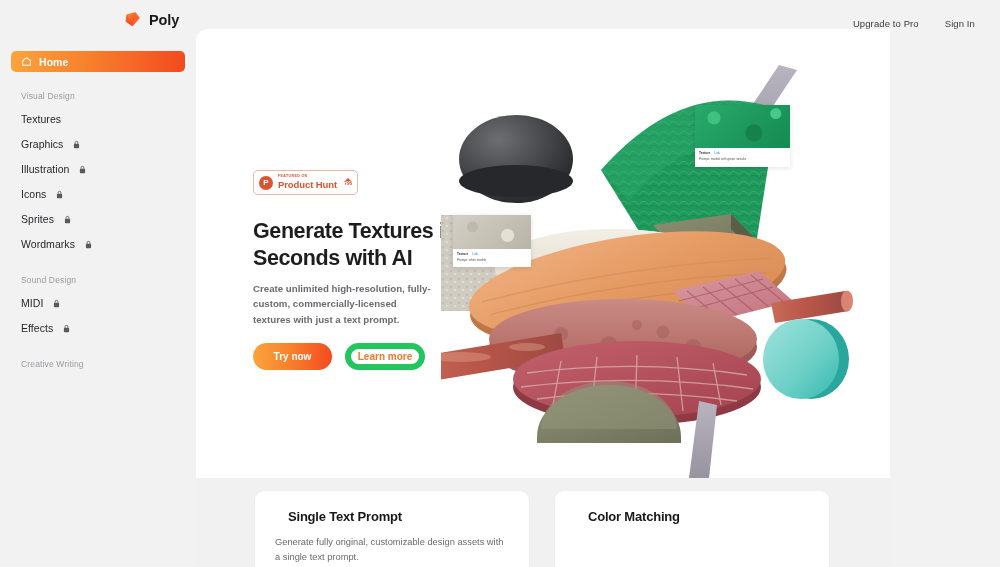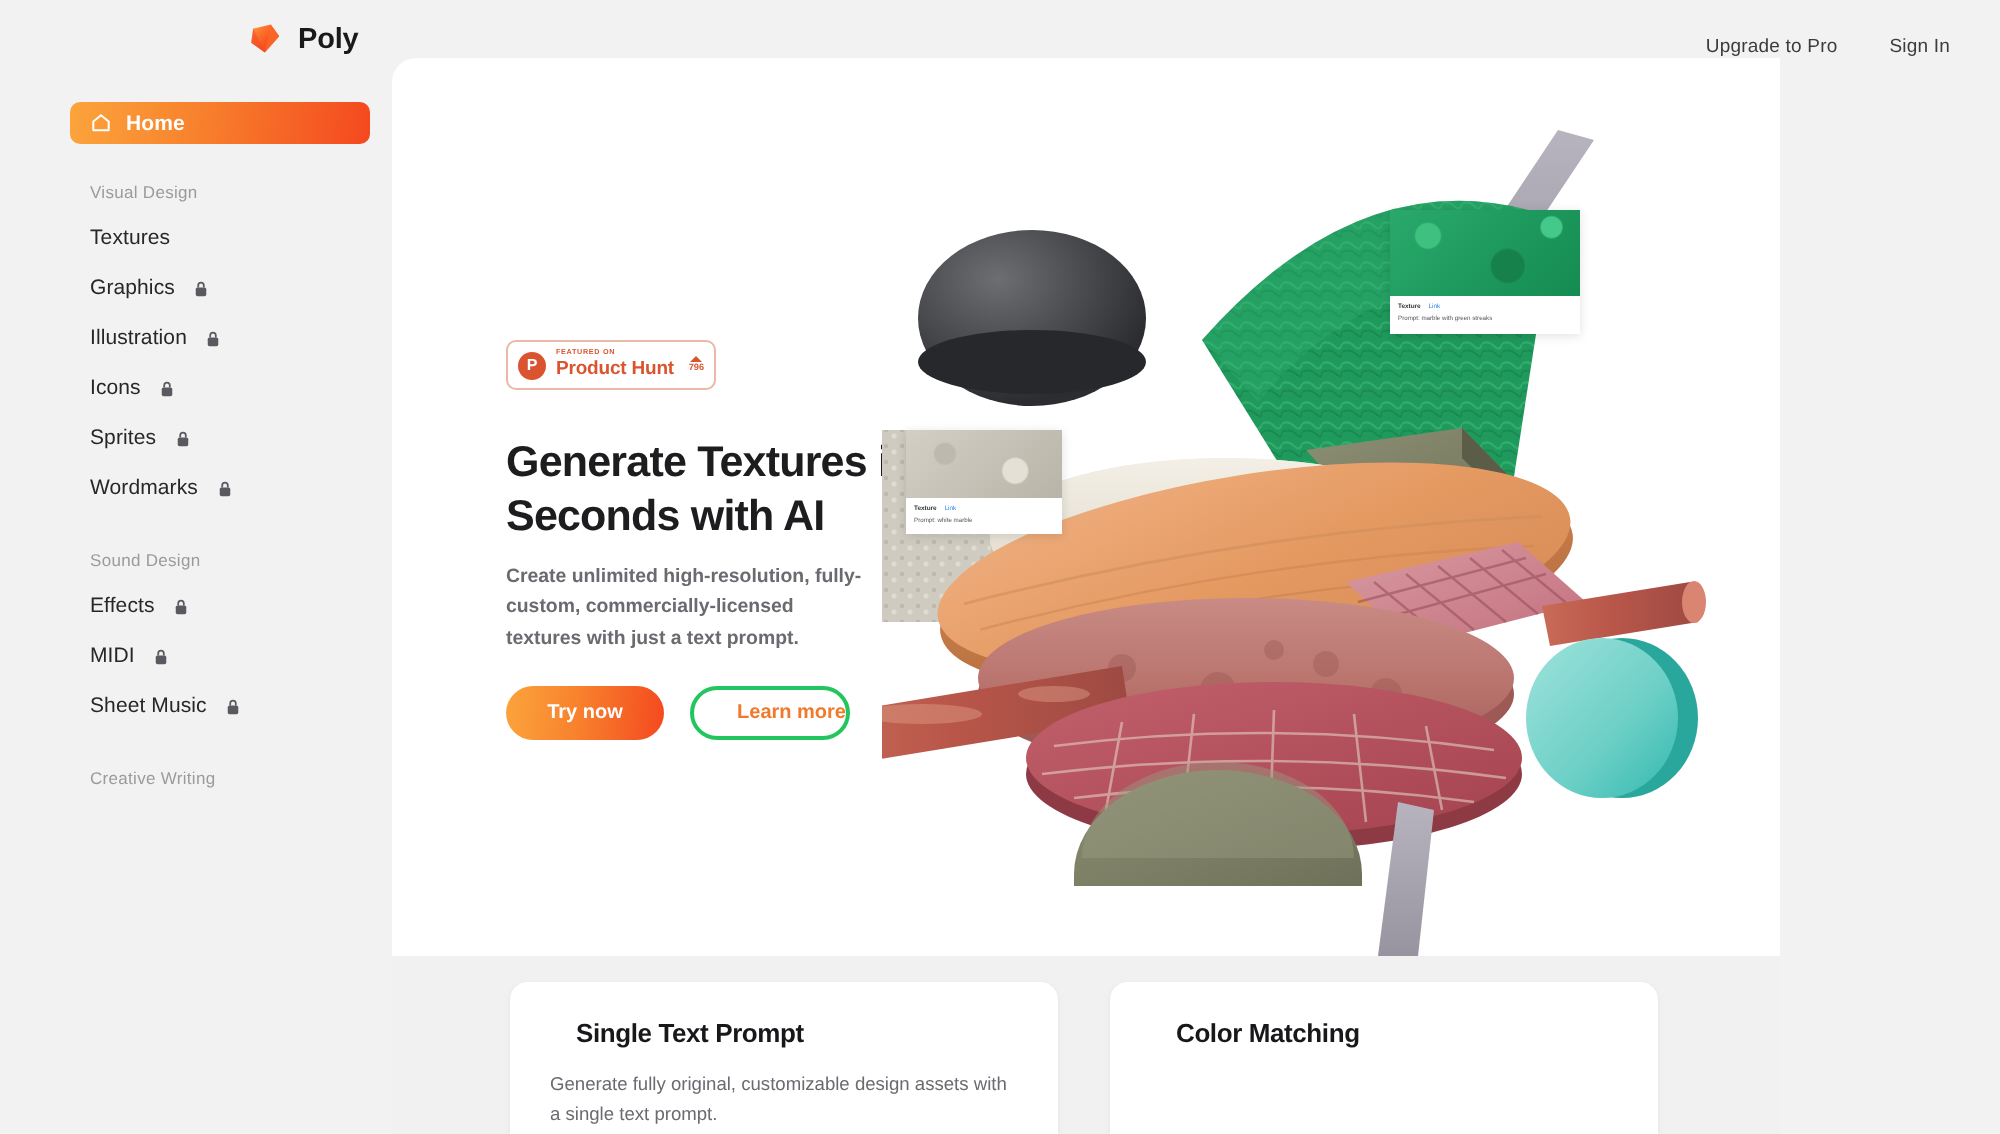--- a/index.html
+++ b/index.html
@@ -20,21 +20,20 @@
   .brand { display: flex; align-items: center; gap: 7px; margin-left: 123px; }
   .brand-mark { width: 19px; height: 19px; position: relative; }
   .brand-name { font-size: 14.5px; font-weight: 700; color: #1a1a1a; letter-spacing: -.1px; }
   .topnav { margin-left: auto; display: flex; align-items: center; gap: 26px; margin-right: 25px; }
   .topnav a { font-size: 9.5px; color: #3c3c3c; text-decoration: none; letter-spacing: .1px; }
 
   
   .sidebar {
     position: absolute; left: 0; top: 29px; width: 196px; height: 538px;
     padding-top: 22px;
-    padding-left: 24px;
   }
   .nav-item {
     position: relative; display: flex; align-items: center; gap: 7px;
     height: 21px; margin: 0 11px 0 11px; padding: 0 10px;
     border-radius: 5px; font-size: 10.5px; color: #27272a; letter-spacing: .05px;
     cursor: pointer;
   }
   .nav-item.active {
     background: linear-gradient(95deg, #fba43c 0%, #f8822d 42%, #f4491f 100%);
     color: #ffffff; font-weight: 600;
@@ -89,24 +88,23 @@
   }
   .cta-row { position: absolute; left: 57px; top: 314px; display: flex; gap: 13px; }
   .btn-primary {
     width: 79px; height: 27px; border: none; border-radius: 14px;
     background: linear-gradient(95deg, #fba43c 0%, #f8822d 45%, #f4491f 100%);
     color: #fff; font-size: 10px; font-weight: 600; cursor: pointer;
     font-family: "Liberation Sans", sans-serif;
   }
   .btn-secondary {
     width: 80px; height: 27px; border-radius: 14px; cursor: pointer;
-    border: 2px solid #22c55e; background: #fff;
+    border: 6px solid #22c55e; background: #fff;
     color: #f0792b; font-size: 10px; font-weight: 600;
     font-family: "Liberation Sans", sans-serif;
-    text-align: right;
   }
 
   
   .art { position: absolute; left: 245px; top: 0; width: 449px; height: 449px; }
   .art > * { position: absolute; }
 
   .tex-card {
     background: #fff; box-shadow: 0 1px 5px rgba(0,0,0,.12); overflow: hidden;
   }
   .tex-swatch { width: 100%; }
@@ -210,35 +208,28 @@
         <svg class="lock" viewBox="0 0 8 10" fill="#3f3f46">
           <rect x="1" y="4.2" width="6" height="5" rx="1"></rect>
             <path d="M2.4 4.2V3a1.6 1.6 0 0 1 3.2 0v1.2" fill="none" stroke="#3f3f46" stroke-width="1"></path>
         </svg>
       </div>
     </div>
 
     <div class="nav-group-label">Sound Design</div>
     <div class="nav-list nav-spaced">
       <div class="nav-item">
+        <span>MIDI</span>
+        <svg class="lock" viewBox="0 0 8 10" fill="#3f3f46">
+          <rect x="1" y="4.2" width="6" height="5" rx="1"></rect>
+            <path d="M2.4 4.2V3a1.6 1.6 0 0 1 3.2 0v1.2" fill="none" stroke="#3f3f46" stroke-width="1"></path>
+        </svg>
+      </div>
+      <div class="nav-item">
         <span>Effects</span>
-        <svg class="lock" viewBox="0 0 8 10" fill="#3f3f46">
-          <rect x="1" y="4.2" width="6" height="5" rx="1"></rect>
-            <path d="M2.4 4.2V3a1.6 1.6 0 0 1 3.2 0v1.2" fill="none" stroke="#3f3f46" stroke-width="1"></path>
-        </svg>
-      </div>
-      <div class="nav-item">
-        <span>MIDI</span>
-        <svg class="lock" viewBox="0 0 8 10" fill="#3f3f46">
-          <rect x="1" y="4.2" width="6" height="5" rx="1"></rect>
-            <path d="M2.4 4.2V3a1.6 1.6 0 0 1 3.2 0v1.2" fill="none" stroke="#3f3f46" stroke-width="1"></path>
-        </svg>
-      </div>
-      <div class="nav-item">
-        <span>Sheet Music</span>
         <svg class="lock" viewBox="0 0 8 10" fill="#3f3f46">
           <rect x="1" y="4.2" width="6" height="5" rx="1"></rect>
             <path d="M2.4 4.2V3a1.6 1.6 0 0 1 3.2 0v1.2" fill="none" stroke="#3f3f46" stroke-width="1"></path>
         </svg>
       </div>
     </div>
 
     <div class="nav-group-label">Creative Writing</div>
   </aside>
 

